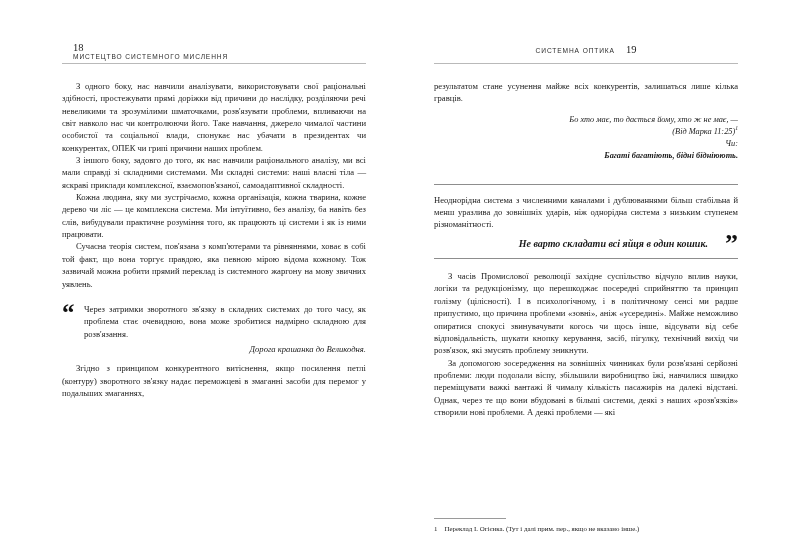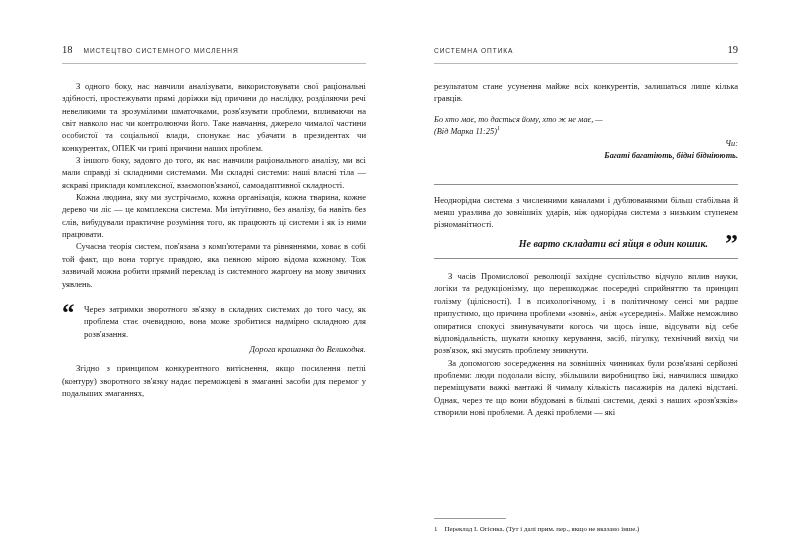--- a/index.html
+++ b/index.html
@@ -36,24 +36,25 @@
     display: flex;
     align-items: baseline;
     font-family: "Liberation Sans", sans-serif;
     font-size: 6.6px;
     letter-spacing: 0.9px;
     text-transform: uppercase;
     color: #2b2b2b;
     height: 14px;
   }
   .running-head.left {
-    justify-content: flex-start;
+    justify-content: center;
+    flex-direction: column;
   }
   .running-head.right {
-    justify-content: space-between;
+    justify-content: center;
   }
   .folio {
     font-family: "Liberation Serif", serif;
     font-size: 10.5px;
     letter-spacing: 0;
     font-weight: normal;
     color: #1a1a1a;
   }
   .rh-title {
     margin: 0 0 0 11px;
@@ -109,20 +110,21 @@
     font-size: 8.3px;
     line-height: 12px;
     margin-top: 2px;
     text-indent: 0;
   }
   .scripture {
     margin: 9px 0 0 0;
   }
   .scripture p {
     font-style: italic;
+    text-align: right;
     font-size: 8.3px;
     line-height: 12.2px;
     text-indent: 0;
   }
   .speaker {
     text-align: right;
     font-size: 8.3px;
     line-height: 12.2px;
     text-indent: 0;
     font-style: normal;

